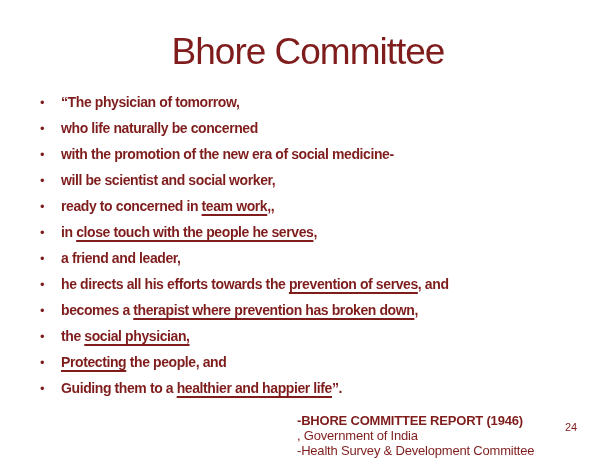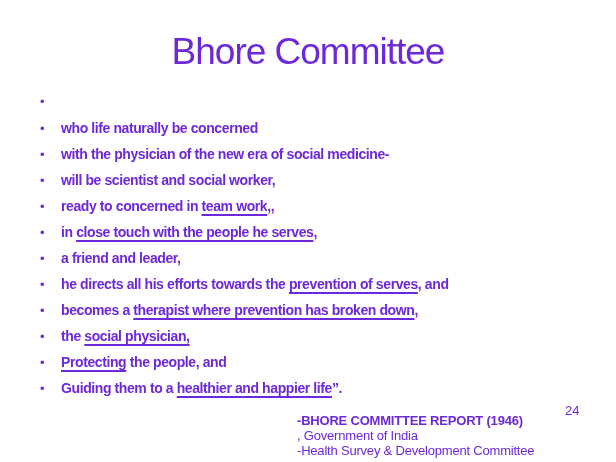--- a/index.html
+++ b/index.html
@@ -5,21 +5,21 @@
   html, body {
     margin: 0;
     padding: 0;
     background: #ffffff;
   }
   .slide {
     position: relative;
     width: 616px;
     height: 462px;
     background: #ffffff;
-    color: #6d28d9;
+    color: #7f1d1d;
     font-family: "Liberation Sans", sans-serif;
     overflow: hidden;
   }
   .title {
     position: absolute;
     top: 31px;
     left: 0;
     width: 100%;
     margin: 0;
     text-align: center;
@@ -64,42 +64,43 @@
     line-height: 15px;
     letter-spacing: -0.2px;
     white-space: nowrap;
   }
   .footer-line.bold {
     font-weight: 700;
   }
   .page-number {
     position: absolute;
     left: 565px;
-    top: 404px;
-    font-size: 13px;
+    top: 420px;
+    font-size: 11px;
     line-height: 14px;
   }
 </style>
 </head>
 <body>
 
 <div class="slide">
   <h1 class="title">Bhore Committee</h1>
 
   <div class="bullets" id="bullet-list">
       <div class="bullet-row">
         <span class="bullet-marker">•</span>
+        <span class="bullet-text"><span>“The physician of tomorrow,</span></span>
       </div>
       <div class="bullet-row">
         <span class="bullet-marker">•</span>
         <span class="bullet-text"><span>who life naturally be concerned</span></span>
       </div>
       <div class="bullet-row">
         <span class="bullet-marker">•</span>
-        <span class="bullet-text"><span>with the physician of the new era of social medicine-</span></span>
+        <span class="bullet-text"><span>with the promotion of the new era of social medicine-</span></span>
       </div>
       <div class="bullet-row">
         <span class="bullet-marker">•</span>
         <span class="bullet-text"><span>will be scientist and social worker,</span></span>
       </div>
       <div class="bullet-row">
         <span class="bullet-marker">•</span>
         <span class="bullet-text"><span>ready to concerned in </span><span class="u">team work</span><span>,,</span></span>
       </div>
       <div class="bullet-row">

